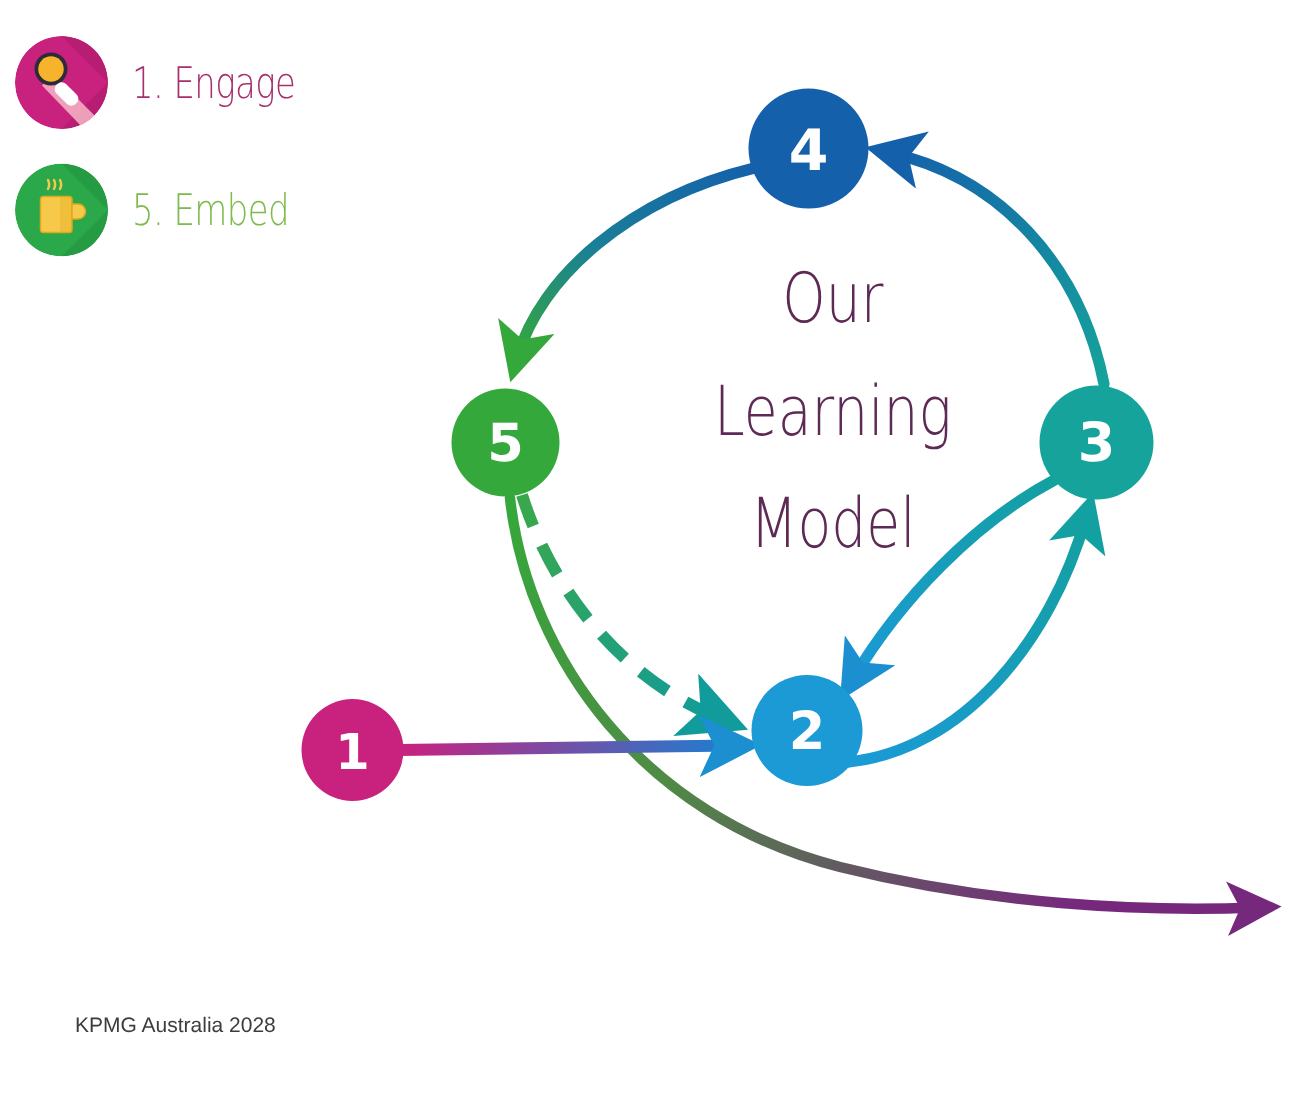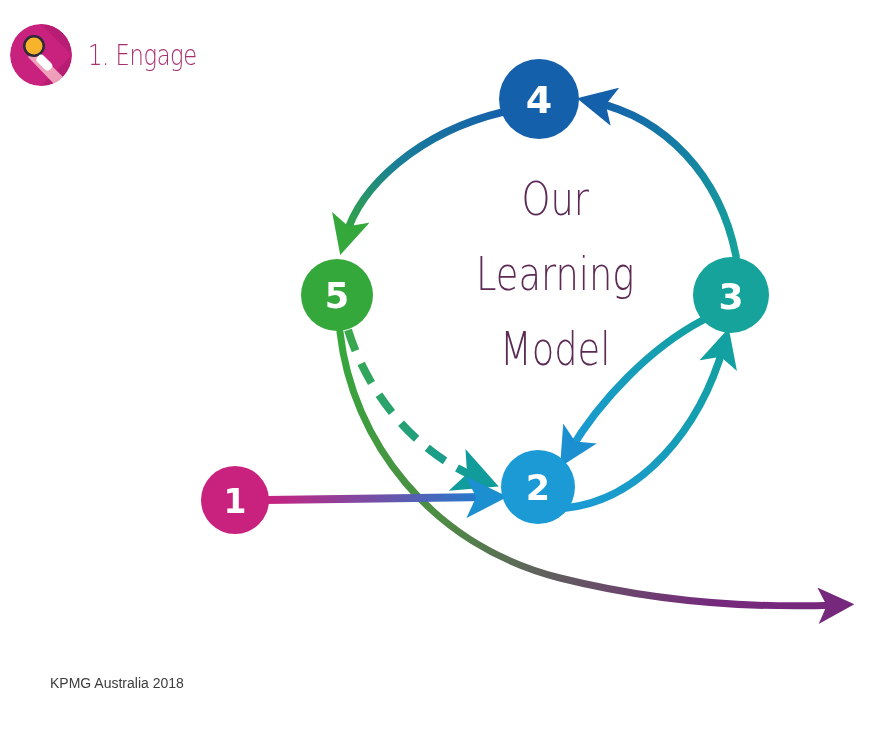--- a/index.html
+++ b/index.html
@@ -105,20 +105,38 @@
           <circle cx="24" cy="22" r="8.5" fill="#f7b32b"></circle>
           <rect x="30" y="30" width="9" height="18" rx="4" transform="rotate(-45 34 39)" fill="#ffffff"></rect>
         </svg>
       </div>
       <div class="legend-label" style="color:#a82f6e">1. Engage</div>
     </div>
 
 
 
 
+    <div class="legend-row">
+      <div class="legend-icon">
+        <svg width="62" height="62" viewBox="0 0 62 62">
+          <circle cx="31" cy="31" r="31" fill="#2aa84a"></circle>
+          <path d="M31 0 A31 31 0 0 1 31 62 L62 31 Z" fill="#1f8f3c" opacity="0.5"></path>
+          <g stroke="#f7c94b" stroke-width="1.6" fill="none" stroke-linecap="round">
+            <path d="M22 17 q1.5 -3 0 -6"></path>
+            <path d="M26 17 q1.5 -3 0 -6"></path>
+            <path d="M30 17 q1.5 -3 0 -6"></path>
+          </g>
+          <rect x="17" y="22" width="21" height="24" rx="2" fill="#f7c94b"></rect>
+          <rect x="17" y="22" width="21" height="24" rx="2" fill="none" stroke="#e0a81c" stroke-width="1"></rect>
+          <path d="M38 27 h4 a5 5 0 0 1 0 10 h-4 Z" fill="#f7c94b" stroke="#e0a81c" stroke-width="1"></path>
+          <rect x="30" y="22" width="8" height="24" fill="#e0a81c" opacity="0.35"></rect>
+        </svg>
+      </div>
+      <div class="legend-label" style="color:#7dba4d">5. Embed</div>
+    </div>
 
   </div>
 
   <svg id="diagram" viewBox="0 0 875 740">
     <defs>
 
       <linearGradient id="g45" x1="1" y1="0" x2="0" y2="1">
         <stop offset="0%" stop-color="#1560ab"></stop>
         <stop offset="55%" stop-color="#1a7f97"></stop>
         <stop offset="100%" stop-color="#35a83b"></stop>
@@ -214,15 +232,15 @@
       <circle cx="538" cy="487" r="37" fill="#1b9ad6"></circle>
       <text class="node-num" x="538" y="488" font-size="35">2</text>
     </g>
 
     <g>
       <circle cx="235" cy="500" r="34" fill="#c9217e"></circle>
       <text class="node-num" x="235" y="501" font-size="33">1</text>
     </g>
   </svg>
 
-  <div id="footer">KPMG Australia 2018</div>
+  <div id="footer">KPMG Australia 2028</div>
 
 </div>
 
 </body></html>

